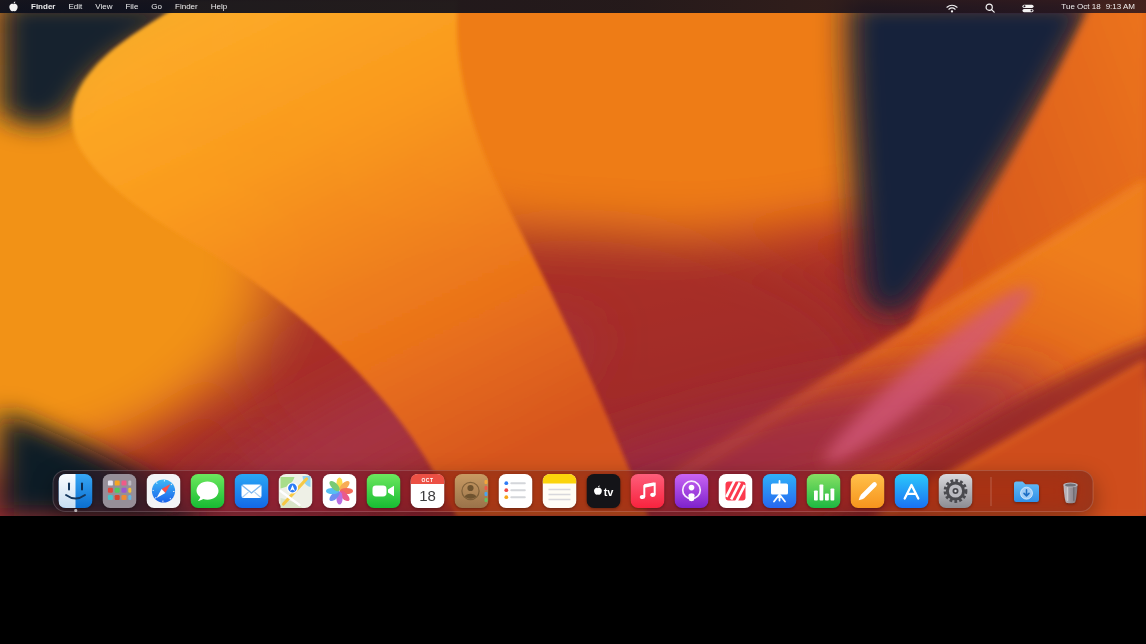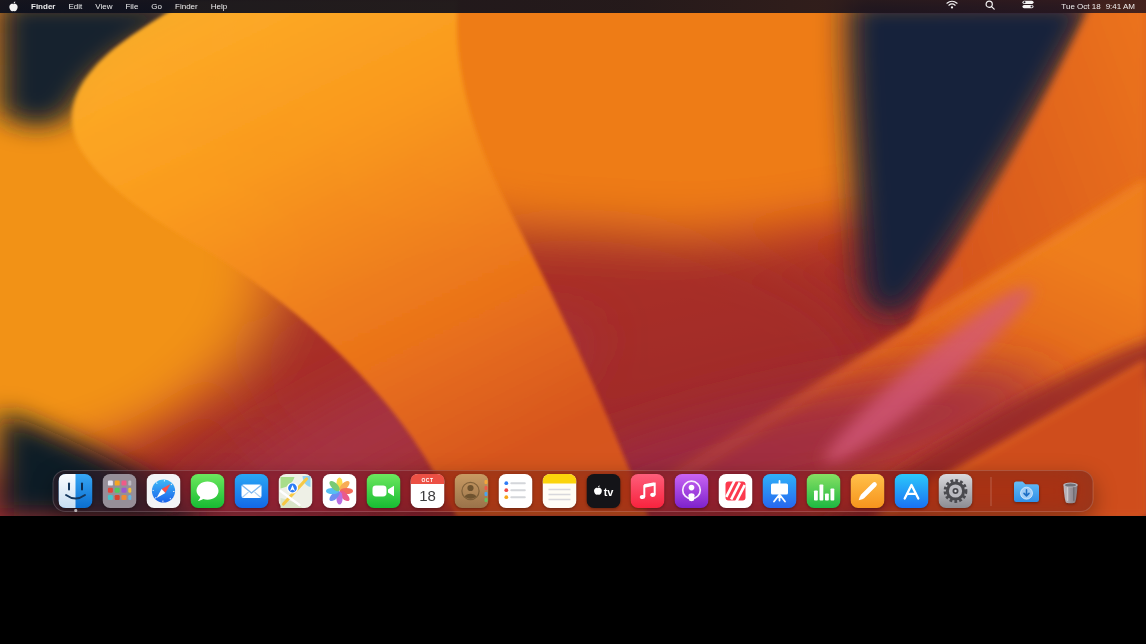--- a/index.html
+++ b/index.html
@@ -7,21 +7,21 @@
     font-family:"Liberation Sans",sans-serif;-webkit-font-smoothing:antialiased;}
   .wallpaper{position:absolute;inset:0;width:100%;height:100%;display:block;}
 
   
   .menubar{position:absolute;top:0;left:0;right:0;height:13px;z-index:6;
     display:flex;align-items:center;justify-content:space-between;
     padding:0 11px 0 9px;
     background:linear-gradient(to right,rgba(13,16,29,.94) 0%,rgba(15,15,27,.9) 55%,rgba(40,21,29,.85) 100%);
     color:rgba(255,255,255,.92);font-size:8px;line-height:13px;}
   .mb-left{display:flex;align-items:center;gap:13px;}
-  .mb-right{display:flex;align-items:flex-start;gap:27px;}
+  .mb-right{display:flex;align-items:flex-end;gap:27px;}
   .mi{white-space:nowrap;cursor:default;}
   .mi.active{font-weight:bold;}
   .mb-ic{display:flex;align-items:center;}
   .mb-ic svg{display:block;}
   .clock{white-space:nowrap;}
   .clockgrp{display:flex;gap:5px;align-items:center;}
 
   
   .dock{position:absolute;left:50%;bottom:4px;transform:translateX(-50%);
     height:40px;display:flex;align-items:center;gap:10px;padding:0 5px;
@@ -162,21 +162,21 @@
       <span class="mb-ic">
         <svg width="12" height="9" viewBox="0 0 13 9">
           <rect x="0.5" y="0.4" width="12" height="3.5" rx="1.75" fill="rgba(255,255,255,.95)"></rect>
           <circle cx="2.7" cy="2.15" r="1.1" fill="#211722"></circle>
           <rect x="0.5" y="5" width="12" height="3.5" rx="1.75" fill="rgba(255,255,255,.95)"></rect>
           <circle cx="10.3" cy="6.75" r="1.1" fill="#211722"></circle>
         </svg>
       </span>
       <span class="clockgrp">
         <span class="clock">Tue Oct 18</span>
-        <span class="clock">9:41 AM</span>
+        <span class="clock">9:13 AM</span>
       </span>
     </div>
   </header>
 
   <nav class="dock">
 
     <div class="dock-item">
       <svg viewBox="0 0 34 34">
         <defs>
           <linearGradient id="fdB" x1="0" y1="0" x2="0" y2="1">

